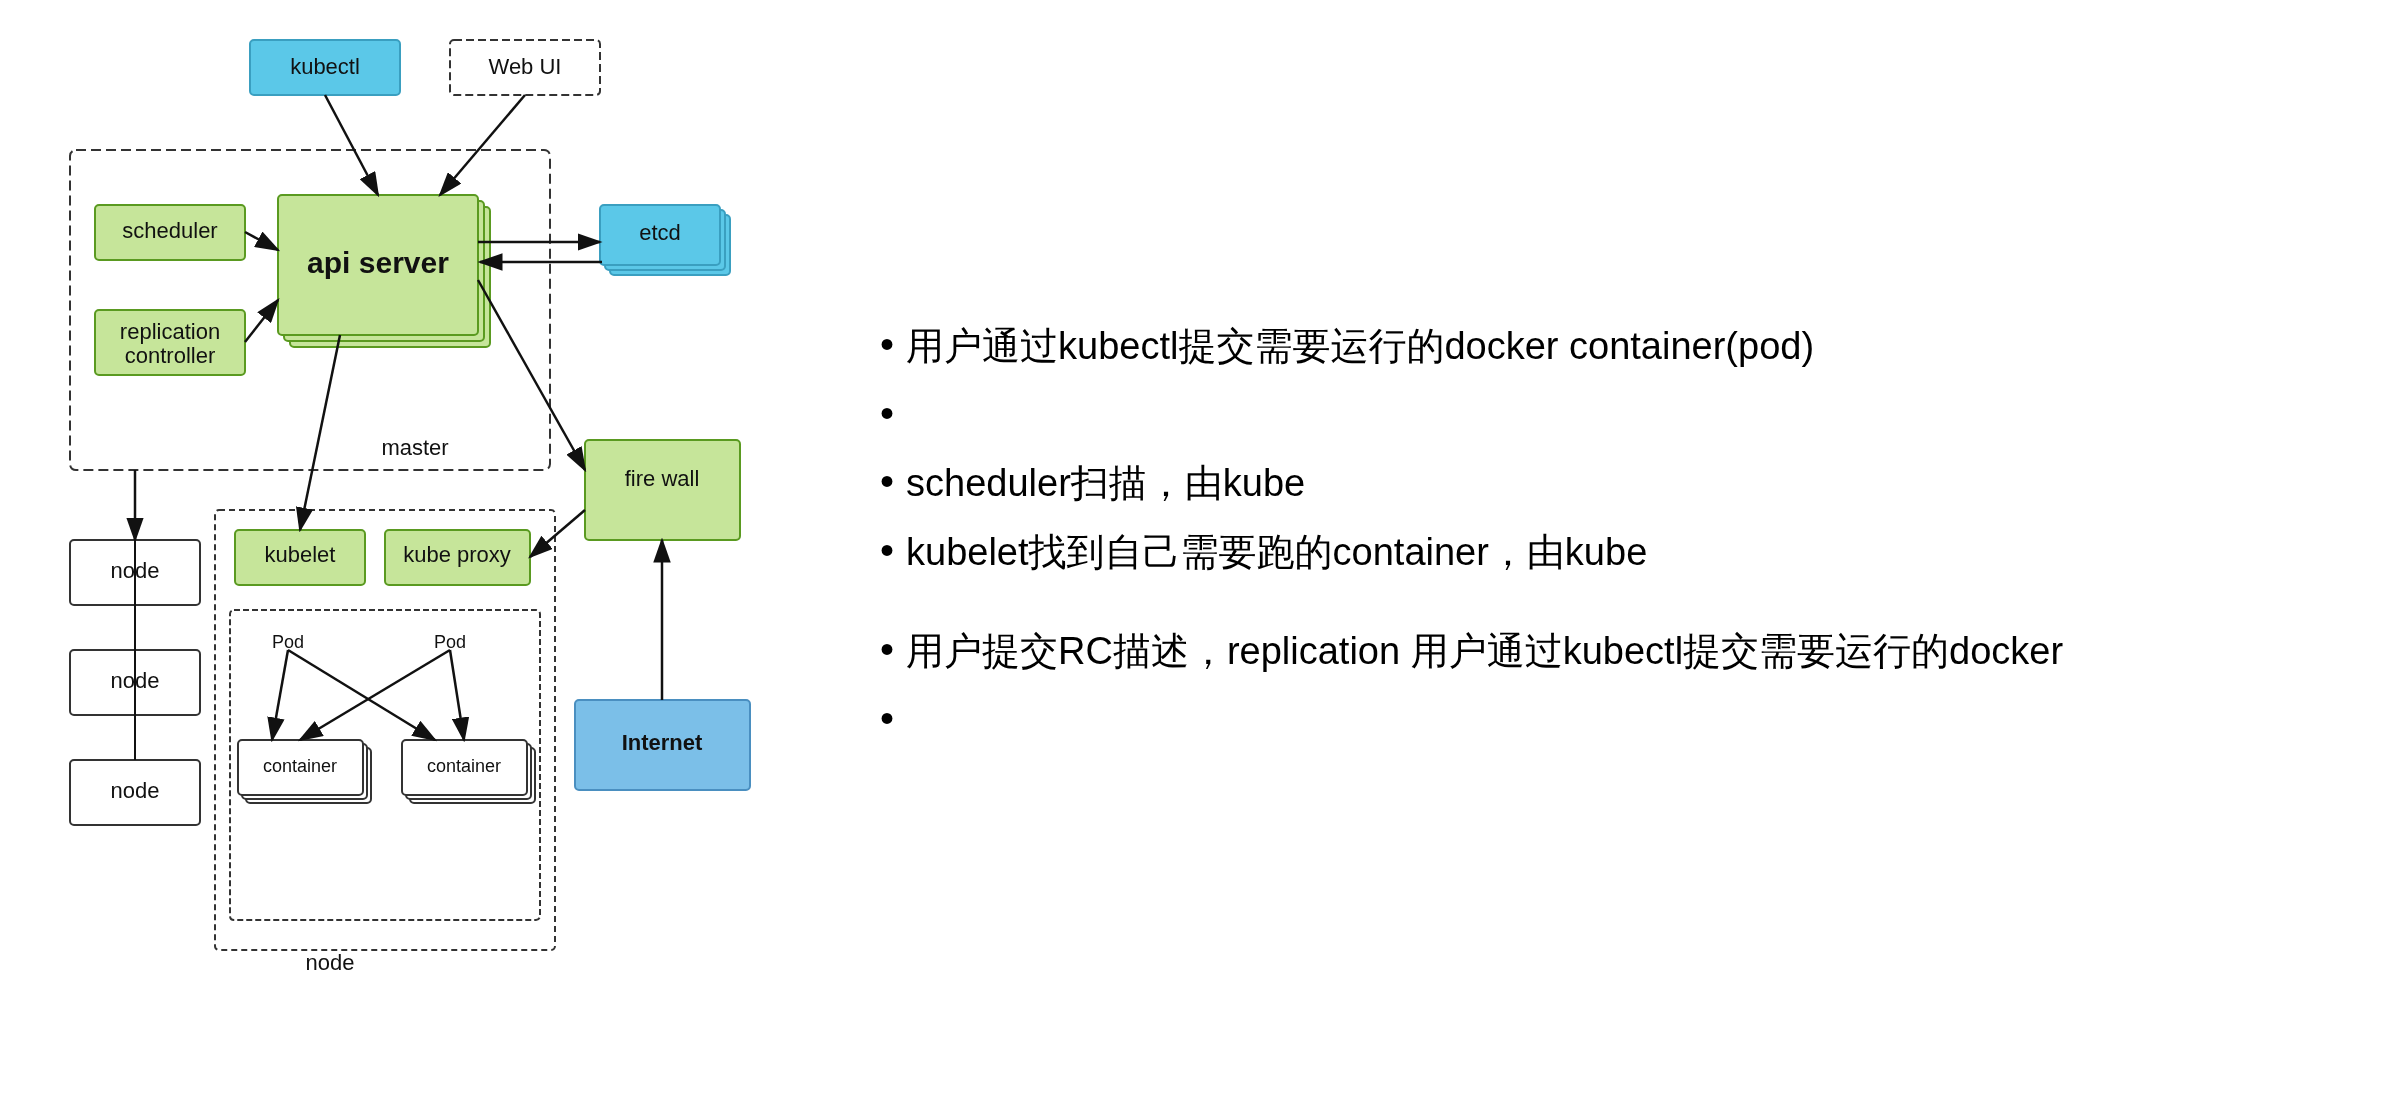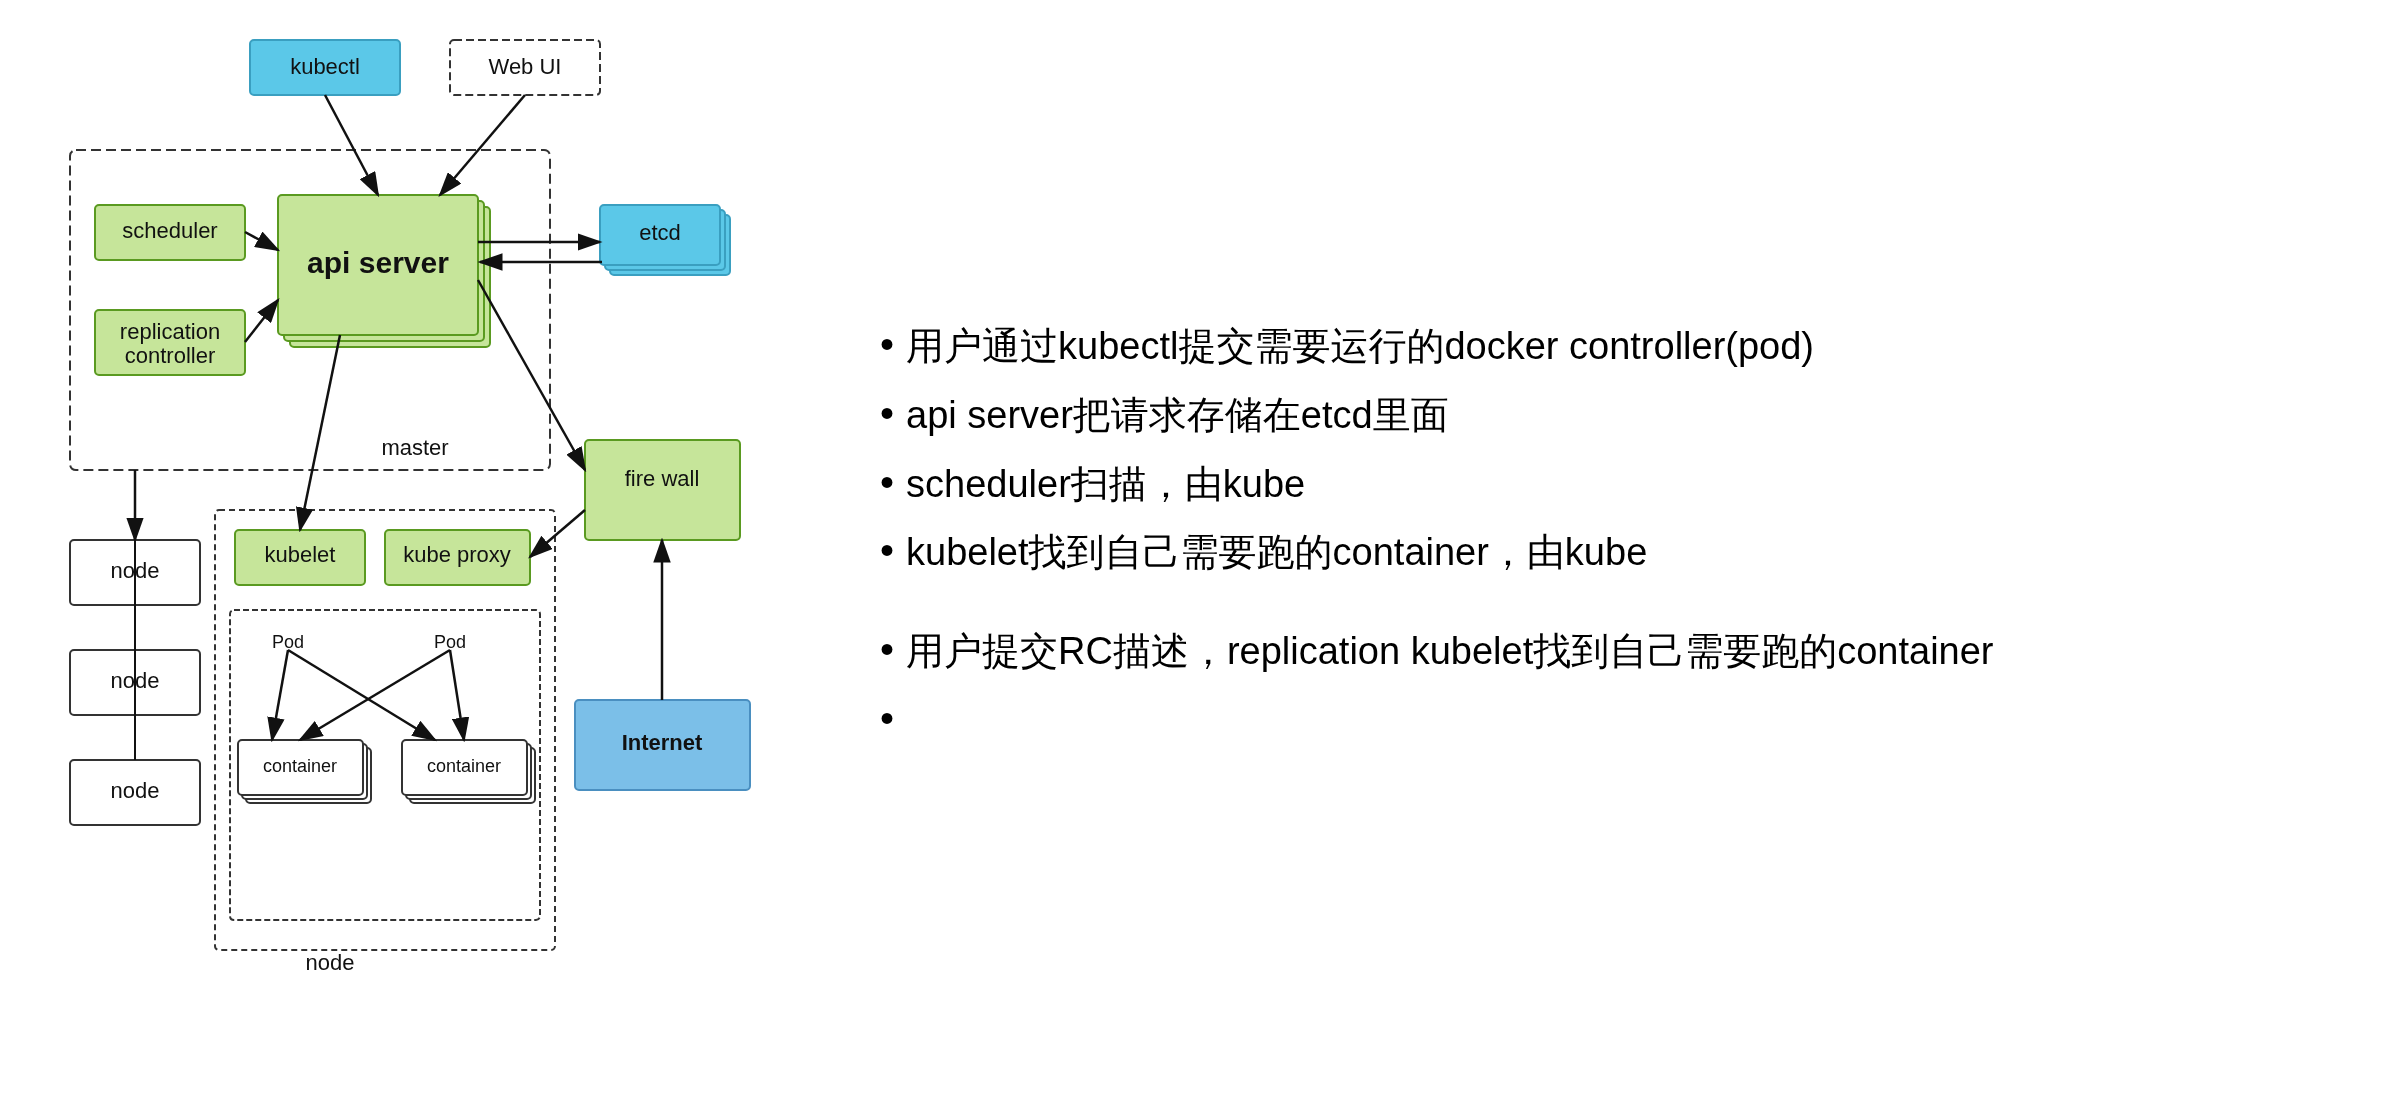--- a/index.html
+++ b/index.html
@@ -232,37 +232,36 @@
     <line x1="115" y1="520" x2="115" y2="630" stroke="#111" stroke-width="2" fill="none"></line>
     <line x1="115" y1="630" x2="115" y2="740" stroke="#111" stroke-width="2" fill="none"></line>
 
   </svg>
 </div>
 
 <div class="right-section">
   <div class="bullet-group">
     <div class="bullet-item">
       <span class="bullet-dot">•</span>
-      <span>用户通过kubectl提交需要运行的docker controller(pod)</span>
-    </div>
-    <div class="bullet-item">
-      <span class="bullet-dot">•</span>
-      <span>api server把请求存储在etcd里面</span>
+      <span>用户通过kubectl提交需要运行的docker container(pod)</span>
+    </div>
+    <div class="bullet-item">
+      <span class="bullet-dot">•</span>
     </div>
     <div class="bullet-item">
       <span class="bullet-dot">•</span>
       <span>scheduler扫描，由kube</span>
     </div>
     <div class="bullet-item">
       <span class="bullet-dot">•</span>
       <span>kubelet找到自己需要跑的container，由kube</span>
     </div>
   </div>
   <div class="bullet-group">
     <div class="bullet-item">
       <span class="bullet-dot">•</span>
-      <span>用户提交RC描述，replication kubelet找到自己需要跑的container</span>
+      <span>用户提交RC描述，replication 用户通过kubectl提交需要运行的docker</span>
     </div>
     <div class="bullet-item">
       <span class="bullet-dot">•</span>
     </div>
   </div>
 </div>
 
 </body></html>

